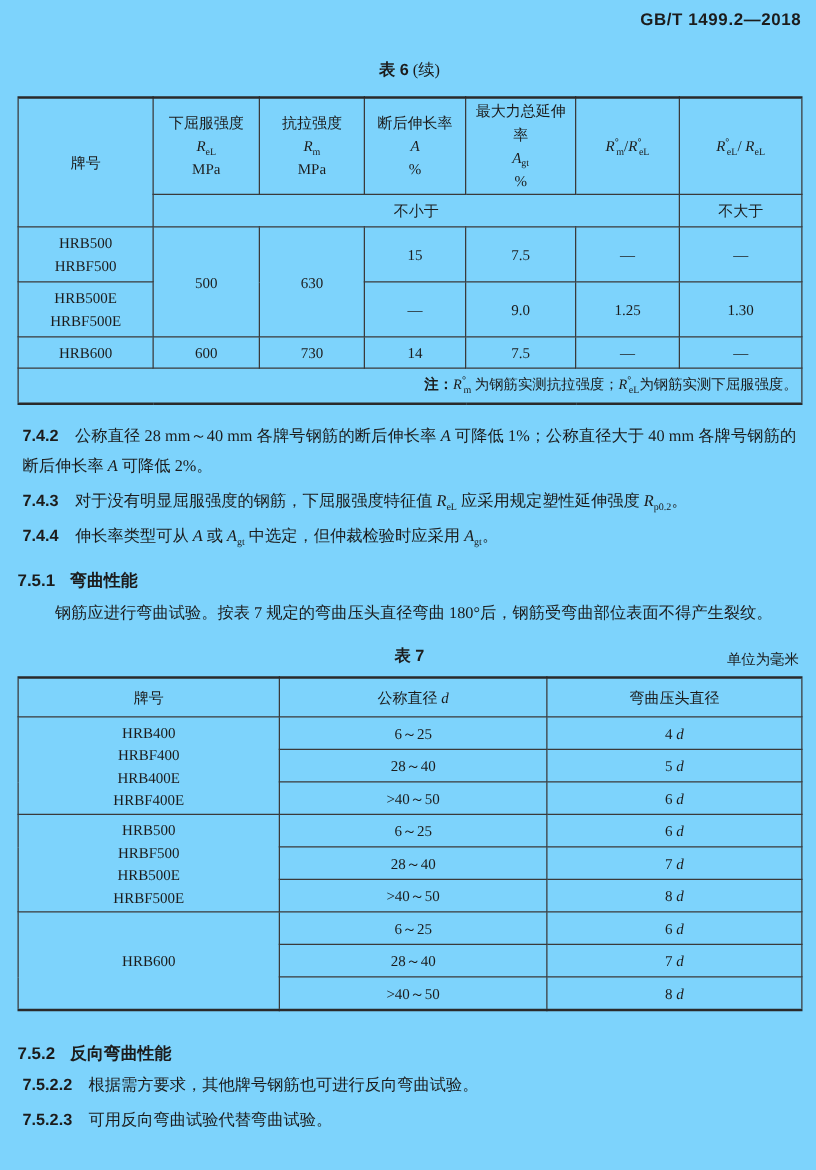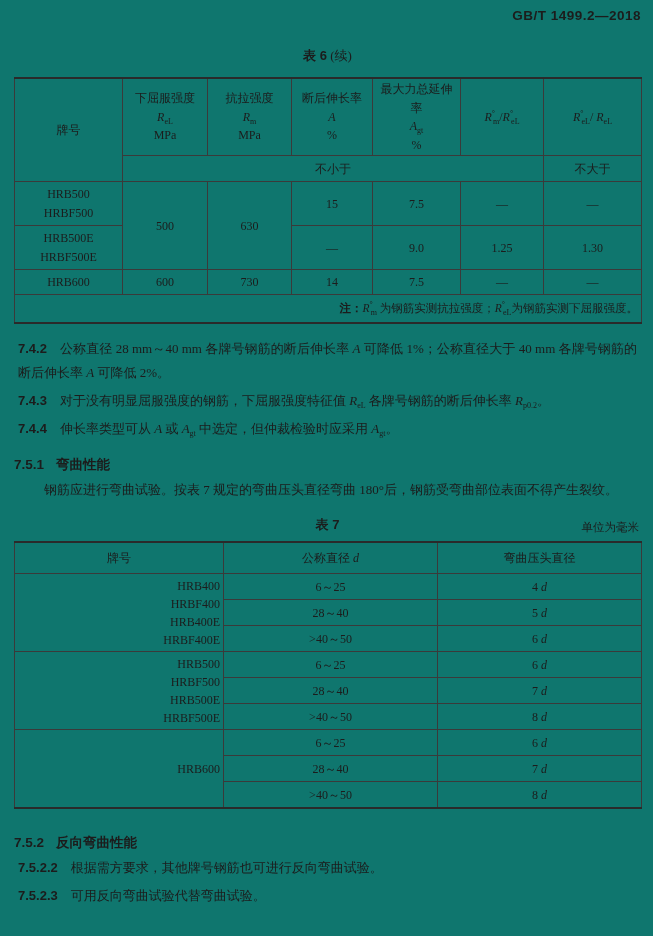--- a/index.html
+++ b/index.html
@@ -1,19 +1,19 @@
 <!DOCTYPE html>
 <html><head>
 <meta charset="utf-8">
 <style>
   html,body{margin:0;padding:0;background:#d8d8d8;}
   .page{
     position:relative;
     width:653px;height:936px;
-    background:#0f766e;
+    background:#7dd3fc;
     overflow:hidden;
     box-sizing:border-box;
     padding:8px 12px 0 14px;
     color:#1c1c1c;
     font-family:"Liberation Serif","DejaVu Serif",serif;
     font-size:13px;
   }
   .i{font-style:italic;}
   .b{font-weight:bold;}
   sub{font-size:8px;vertical-align:-3px;line-height:0;}
@@ -39,21 +39,21 @@
 
   .t6 .th1 td{height:60px;}
   .t6 .th2 td{height:23px;}
   .t6 .r12 td{height:41px;}
   .t6 .r3 td{height:22px;}
   .t6 .noterow td{height:25px;text-align:right;padding-left:26px;font-size:11.5px;}
   .gradelines div{line-height:19px;}
 
   .t7 .th td{height:28px;}
   .t7 .dr td{height:23px;}
-  .t7 .gcell div{line-height:18px;text-align:right;}
+  .t7 .gcell div{line-height:18px;}
 
   
   .clauses{margin-top:13px;}
   p.clause{margin:4px;line-height:24px;text-align:justify;}
   .cnum{font-family:"Liberation Sans","DejaVu Sans",sans-serif;font-weight:bold;
         padding-right:13px;white-space:nowrap;}
   .heading{font-family:"Liberation Sans","DejaVu Sans",sans-serif;font-weight:bold;
            font-size:13.5px;line-height:18px;}
   .heading .hnum{padding-right:12px;}
   .h75{margin-top:21px;}
@@ -133,21 +133,21 @@
         <td colspan="7"><span class="b">注：</span><span class="i">R</span><sup>°</sup><sub>m</sub><span> 为钢筋实测抗拉强度；</span><span class="i">R</span><sup>°</sup><sub>eL</sub><span>为钢筋实测下屈服强度。</span></td>
       </tr>
     </tbody>
   </table>
 
   <div class="clauses">
     <p class="clause">
       <span class="cnum">7.4.2</span><span><span>公称直径 28 mm～40 mm 各牌号钢筋的断后伸长率 </span><span class="i">A</span><span> 可降低 1%；公称直径大于 40 mm 各牌号钢筋的断后伸长率 </span><span class="i">A</span><span> 可降低 2%。</span></span>
     </p>
     <p class="clause">
-      <span class="cnum">7.4.3</span><span><span>对于没有明显屈服强度的钢筋，下屈服强度特征值 </span><span class="i">R</span><sub>eL</sub><span> 各牌号钢筋的断后伸长率 </span><span class="i">R</span><sub>p0.2</sub><span>。</span></span>
+      <span class="cnum">7.4.3</span><span><span>对于没有明显屈服强度的钢筋，下屈服强度特征值 </span><span class="i">R</span><sub>eL</sub><span> 应采用规定塑性延伸强度 </span><span class="i">R</span><sub>p0.2</sub><span>。</span></span>
     </p>
     <p class="clause">
       <span class="cnum">7.4.4</span><span><span>伸长率类型可从 </span><span class="i">A</span><span> 或 </span><span class="i">A</span><sub>gt</sub><span> 中选定，但仲裁检验时应采用 </span><span class="i">A</span><sub>gt</sub><span>。</span></span>
     </p>
   </div>
 
   <div class="heading h751">
     <span class="hnum">7.5.1</span><span>弯曲性能</span>
   </div>
   <p class="clause p751">钢筋应进行弯曲试验。按表 7 规定的弯曲压头直径弯曲 180°后，钢筋受弯曲部位表面不得产生裂纹。</p>

